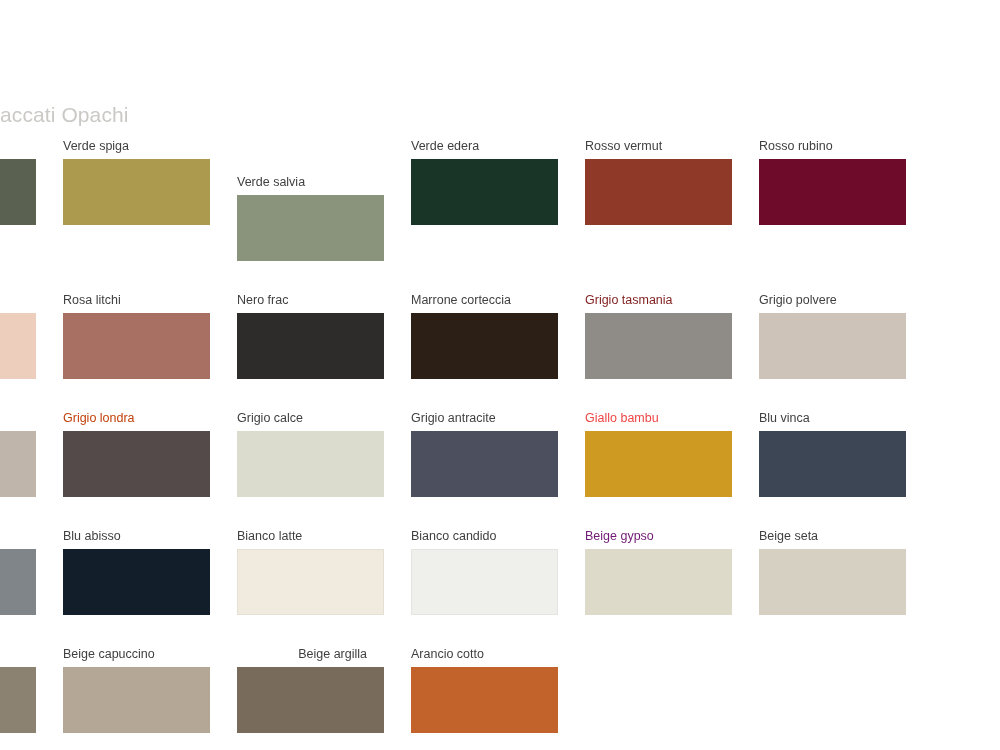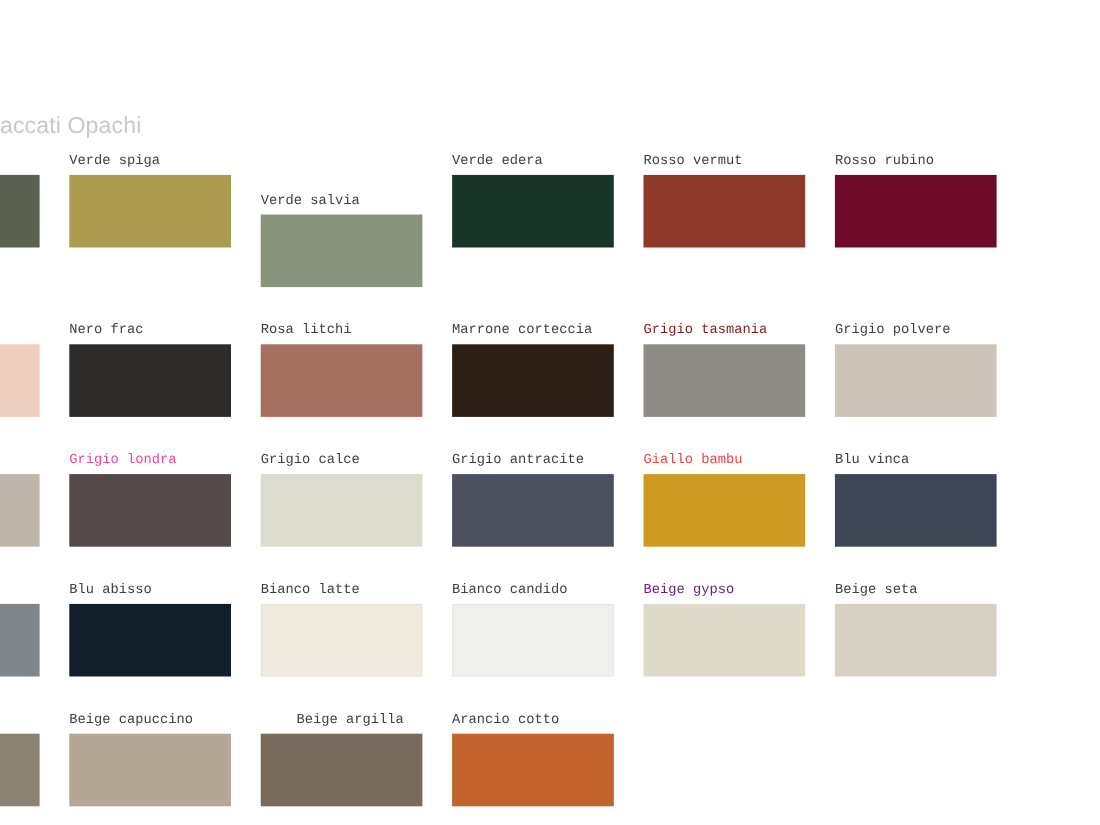--- a/index.html
+++ b/index.html
@@ -40,21 +40,20 @@
   }
   .swatch-grid {
     display: grid;
     grid-template-columns: repeat(6, 147px);
     column-gap: 27px;
     row-gap: 32px;
     width: 1152px;
   }
   .swatch-cell {
     width: 130px;
-    font-family: Liberation Mono, monospace;
   }
   .swatch-label {
     font-size: 12.5px;
     line-height: 15px;
     color: #3f3f3f;
     margin-bottom: 5px;
     white-space: nowrap;
     overflow: visible;
   }
   .swatch-chip {
@@ -98,45 +97,45 @@
         </div>
         <div class="swatch-cell">
           <div class="swatch-label" style="color: rgb(63, 63, 63);">Rosso rubino</div>
           <div class="swatch-chip" style="background-color: rgb(110, 10, 42);"></div>
         </div>
         <div class="swatch-cell">
           <div class="swatch-label" style="color: rgb(63, 63, 63);">Rosa pompelmo</div>
           <div class="swatch-chip" style="background-color: rgb(237, 205, 187);"></div>
         </div>
         <div class="swatch-cell">
+          <div class="swatch-label" style="color: rgb(63, 63, 63);">Rosa litchi</div>
+          <div class="swatch-chip" style="background-color: rgb(167, 112, 99);"></div>
+        </div>
+        <div class="swatch-cell">
           <div class="swatch-label" style="color: rgb(63, 63, 63);">Nero frac</div>
           <div class="swatch-chip" style="background-color: rgb(45, 44, 43);"></div>
-        </div>
-        <div class="swatch-cell">
-          <div class="swatch-label" style="color: rgb(63, 63, 63);">Rosa litchi</div>
-          <div class="swatch-chip" style="background-color: rgb(167, 112, 99);"></div>
         </div>
         <div class="swatch-cell">
           <div class="swatch-label" style="color: rgb(63, 63, 63);">Marrone corteccia</div>
           <div class="swatch-chip" style="background-color: rgb(43, 31, 22);"></div>
         </div>
         <div class="swatch-cell">
           <div class="swatch-label" style="color: #7f1d1d;">Grigio tasmania</div>
           <div class="swatch-chip" style="background-color: rgb(143, 140, 135);"></div>
         </div>
         <div class="swatch-cell">
           <div class="swatch-label" style="color: rgb(63, 63, 63);">Grigio polvere</div>
           <div class="swatch-chip" style="background-color: rgb(205, 195, 185);"></div>
         </div>
         <div class="swatch-cell">
           <div class="swatch-label" style="color: rgb(63, 63, 63);">Grigio nebbia</div>
           <div class="swatch-chip" style="background-color: rgb(191, 181, 170);"></div>
         </div>
         <div class="swatch-cell">
-          <div class="swatch-label" style="color: #ec4899;">Grigio londra</div>
+          <div class="swatch-label" style="color: #c2410c;">Grigio londra</div>
           <div class="swatch-chip" style="background-color: rgb(84, 74, 73);"></div>
         </div>
         <div class="swatch-cell">
           <div class="swatch-label" style="color: rgb(63, 63, 63);">Grigio calce</div>
           <div class="swatch-chip" style="background-color: rgb(219, 220, 206);"></div>
         </div>
         <div class="swatch-cell">
           <div class="swatch-label" style="color: rgb(63, 63, 63);">Grigio antracite</div>
           <div class="swatch-chip" style="background-color: rgb(76, 79, 94);"></div>
         </div>

